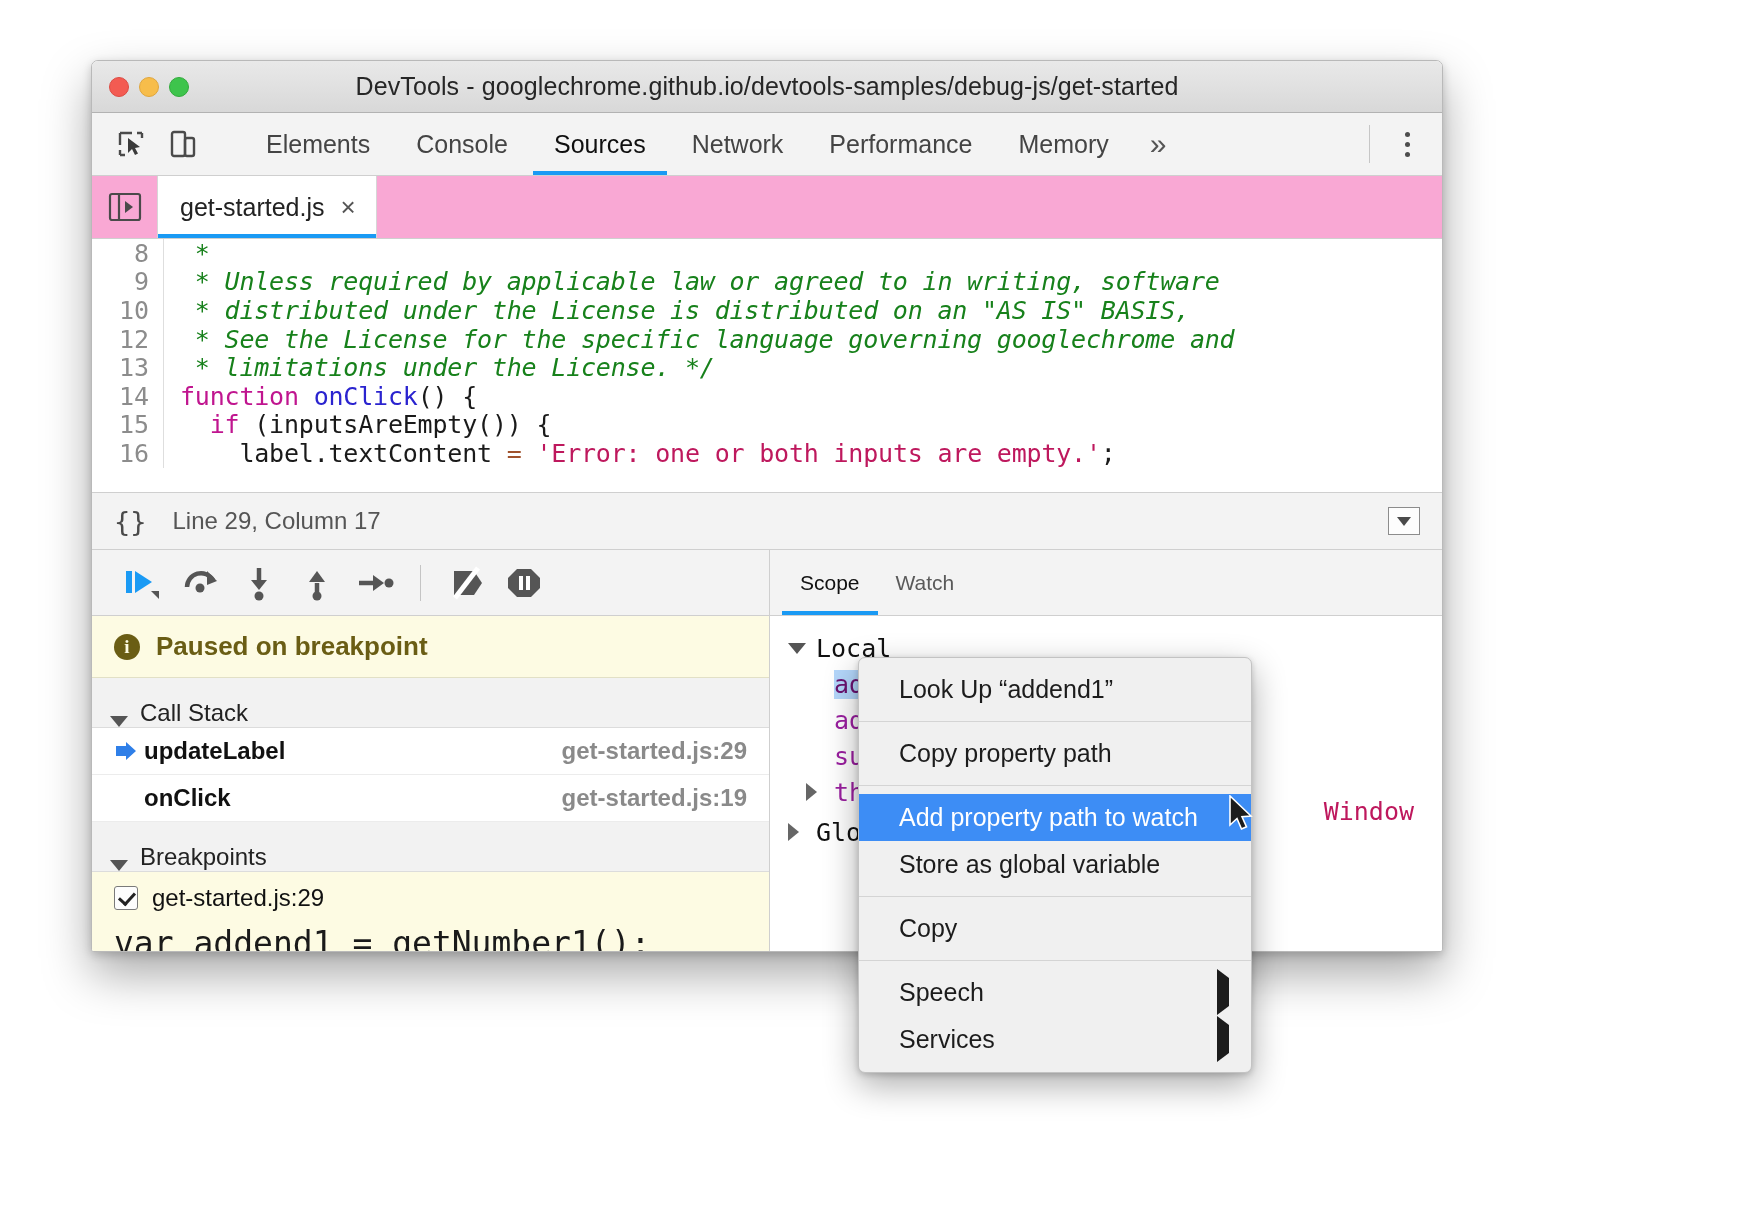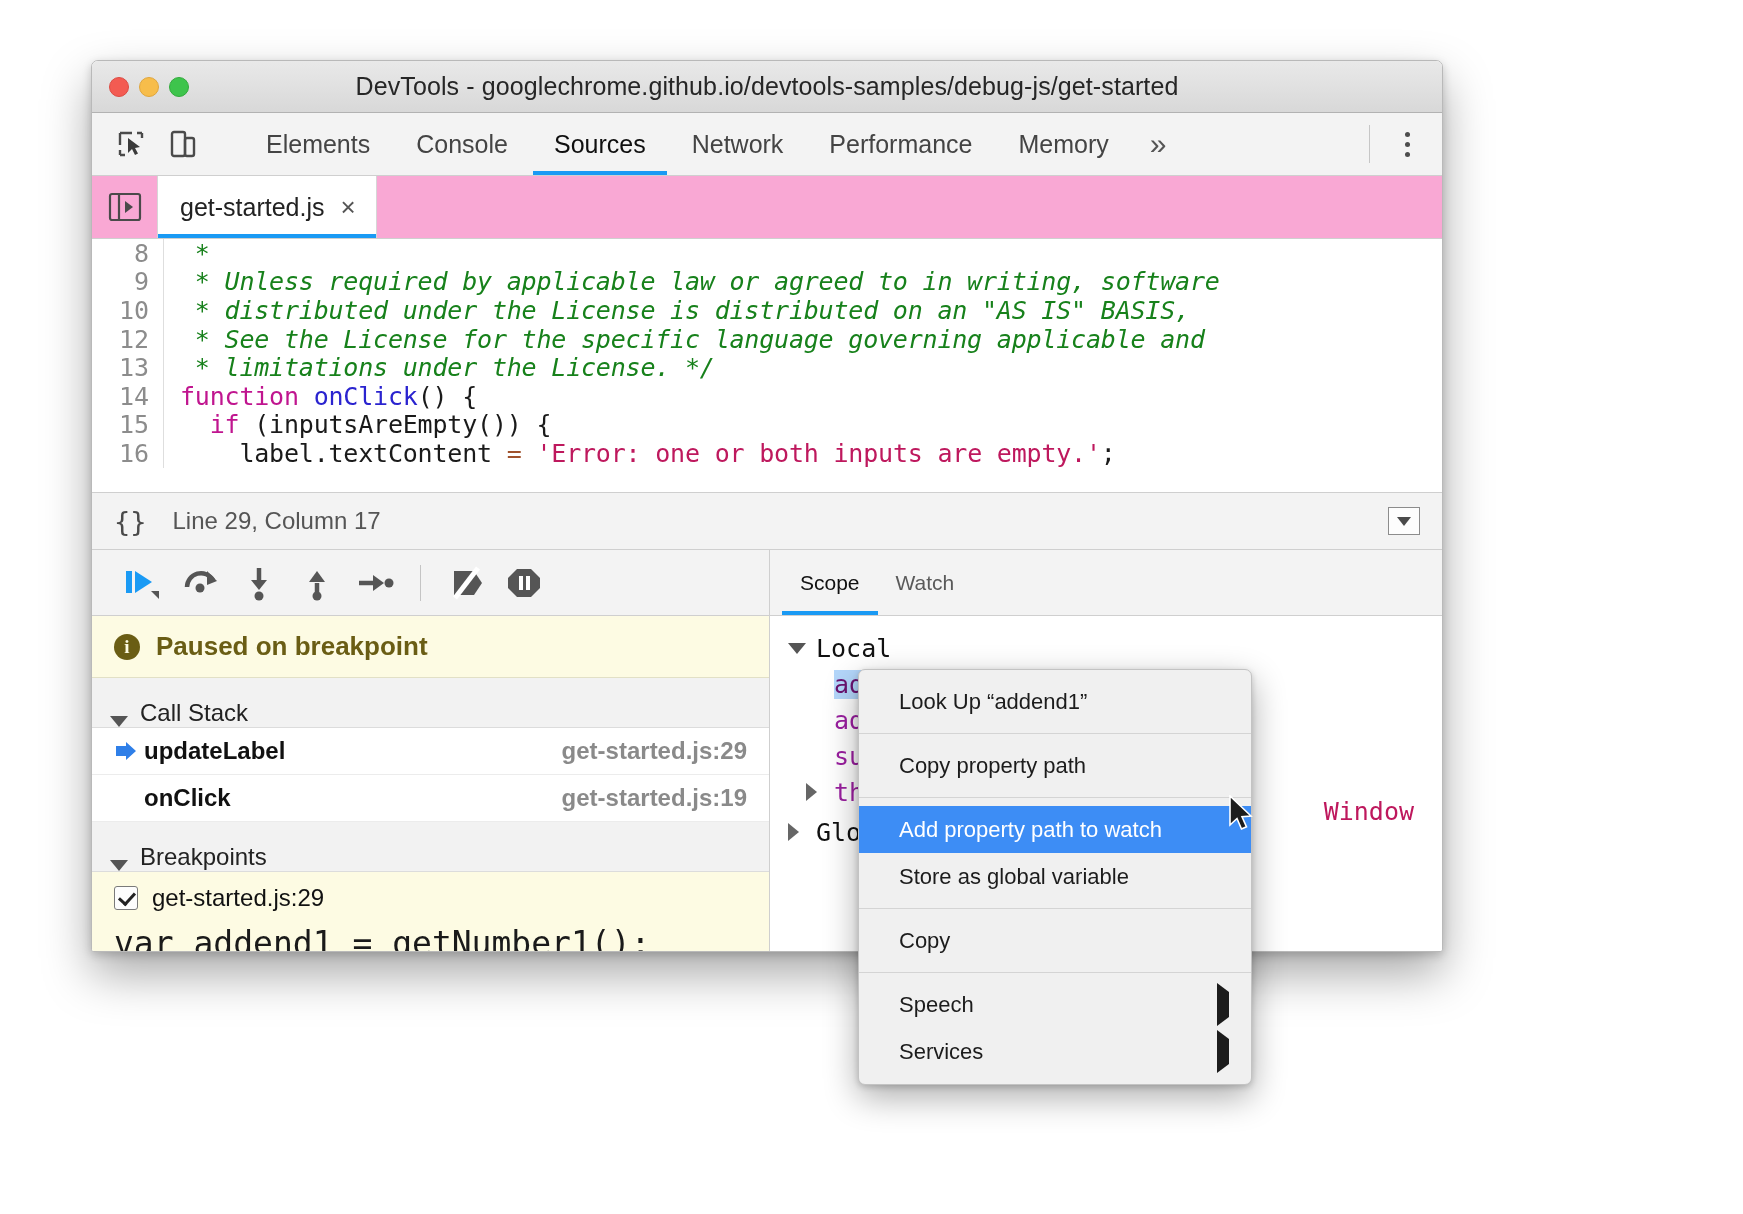--- a/index.html
+++ b/index.html
@@ -218,22 +218,21 @@
   .ctx {
     position: absolute;
     left: 858px; top: 657px;
     width: 394px;
     background: #f0f0f0;
     border: 1px solid #c3c3c3;
     border-radius: 7px;
     box-shadow: 0 12px 34px rgba(0,0,0,0.33), 0 2px 6px rgba(0,0,0,0.18);
     padding: 8px 0 9px 0;
     z-index: 50;
-    font-size: 22px;
-    margin-top: 12px;
+    font-size: 25px;
   }
   .ctx-item {
     height: 47px; display:flex; align-items:center;
     padding: 0 22px 0 40px; color: #1c1c1c; cursor: pointer; white-space: nowrap;
   }
   .ctx-item.hl { background: #3d8df5; color: #ffffff; }
   .ctx-item .sub-arrow { margin-left: auto; }
   .ctx-sep { height: 1px; background: #d4d4d4; margin: 8px 0; }
   .tri { width:0;height:0;border-top:9px solid transparent;border-bottom:9px solid transparent;border-left:12px solid #1c1c1c; }
 
@@ -305,21 +304,21 @@
         <span>get-started.js</span>
         <span class="x">×</span>
       </div>
     </div>
 
     <div class="editor">
       <div id="code-lines">
           <div class="codeline"><span class="gutter">8</span><span class="ctext"><span class="cm"> * </span></span></div>
           <div class="codeline"><span class="gutter">9</span><span class="ctext"><span class="cm"> * Unless required by applicable law or agreed to in writing, software</span></span></div>
           <div class="codeline"><span class="gutter">10</span><span class="ctext"><span class="cm"> * distributed under the License is distributed on an "AS IS" BASIS,</span></span></div>
-          <div class="codeline"><span class="gutter">12</span><span class="ctext"><span class="cm"> * See the License for the specific language governing applicable and</span></span></div>
+          <div class="codeline"><span class="gutter">12</span><span class="ctext"><span class="cm"> * See the License for the specific language governing googlechrome and</span></span></div>
           <div class="codeline"><span class="gutter">13</span><span class="ctext"><span class="cm"> * limitations under the License. */</span></span></div>
           <div class="codeline"><span class="gutter">14</span><span class="ctext"><span class="kw">function </span><span class="fn">onClick</span><span class="pl">() {</span></span></div>
           <div class="codeline"><span class="gutter">15</span><span class="ctext"><span class="pl">  </span><span class="kw">if</span><span class="pl"> (inputsAreEmpty()) {</span></span></div>
           <div class="codeline"><span class="gutter">16</span><span class="ctext"><span class="pl">    label.textContent </span><span class="op">=</span><span class="pl"> </span><span class="str">'Error: one or both inputs are empty.'</span><span class="pl">;</span></span></div>
         </div>
     </div>
 
     <div class="statusbar">
       <span class="braces">{}</span>
       <span class="linecol">Line 29, Column 17</span>

